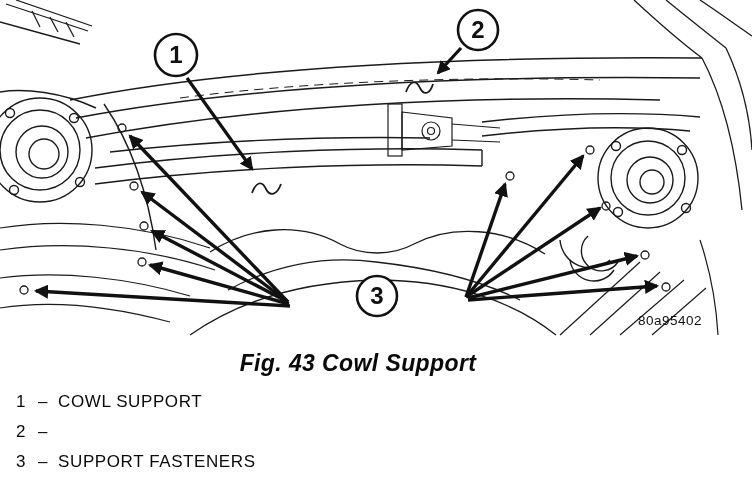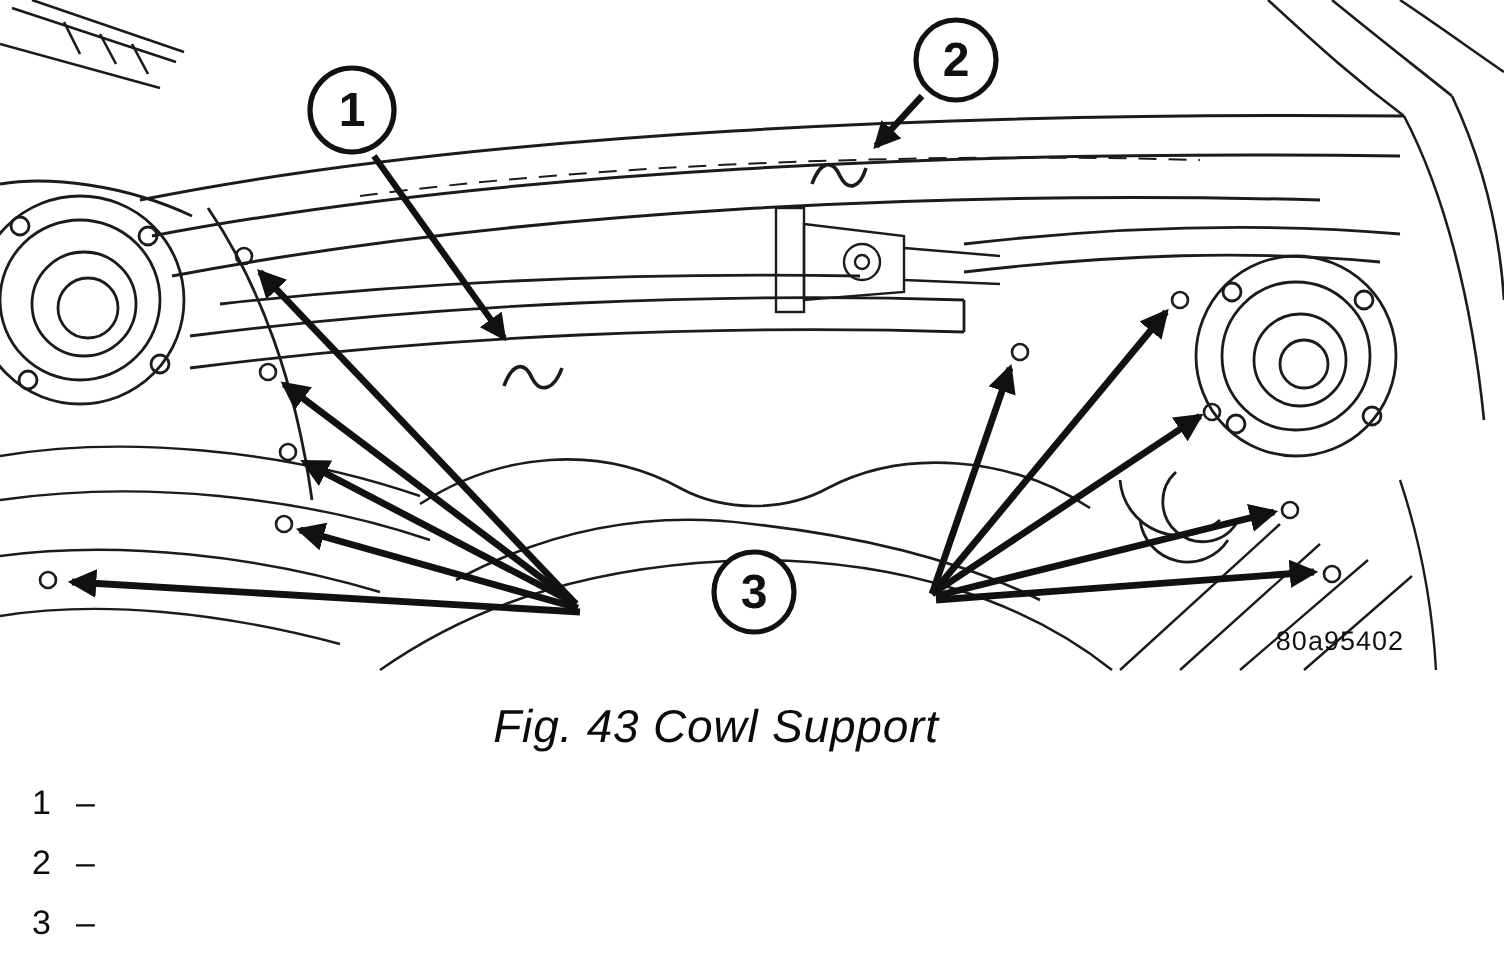--- a/index.html
+++ b/index.html
@@ -6,21 +6,21 @@
   html,body { background:#ffffff; }
   body { font-family:"Liberation Sans", sans-serif; color:#111; }
   .page {
     position:relative; width:752px; height:486px;
     background:#fff; overflow:hidden;
   }
   .illustration { position:absolute; top:0; left:0; width:752px; height:340px; }
   .illustration svg { display:block; }
   .caption {
     position:absolute; top:350px; left:0; width:716px;
-    text-align:center; font-size:23px; font-weight:400; font-style:italic;
+    text-align:center; font-size:23px; font-weight:700; font-style:italic;
     letter-spacing:0.4px; color:#0a0a0a;
   }
   .legend { position:absolute; top:392px; left:16px; }
   .legend-row {
     display:flex; align-items:baseline; height:30px;
     font-size:17px; letter-spacing:0.6px; color:#0a0a0a;
   }
   .legend-num { min-width:14px; }
   .legend-dash { margin:0 10px 0 8px; }
   .art-text { font-family:"Liberation Sans", sans-serif; }
@@ -183,24 +183,26 @@
       <text class="art-text" x="702" y="325" text-anchor="end" font-size="13.5" letter-spacing="0.5" fill="#111">80a95402</text>
     </svg>
   </div>
 
   <div class="caption">Fig. 43 Cowl Support</div>
 
   <div class="legend">
     <div class="legend-row">
       <span class="legend-num">1</span>
       <span class="legend-dash">–</span>
+      <span class="legend-label">COWL SUPPORT</span>
     </div>
     <div class="legend-row">
       <span class="legend-num">2</span>
       <span class="legend-dash">–</span>
     </div>
     <div class="legend-row">
       <span class="legend-num">3</span>
       <span class="legend-dash">–</span>
+      <span class="legend-label">SUPPORT FASTENERS</span>
     </div>
   </div>
 
 </div>
 
 </body></html>

